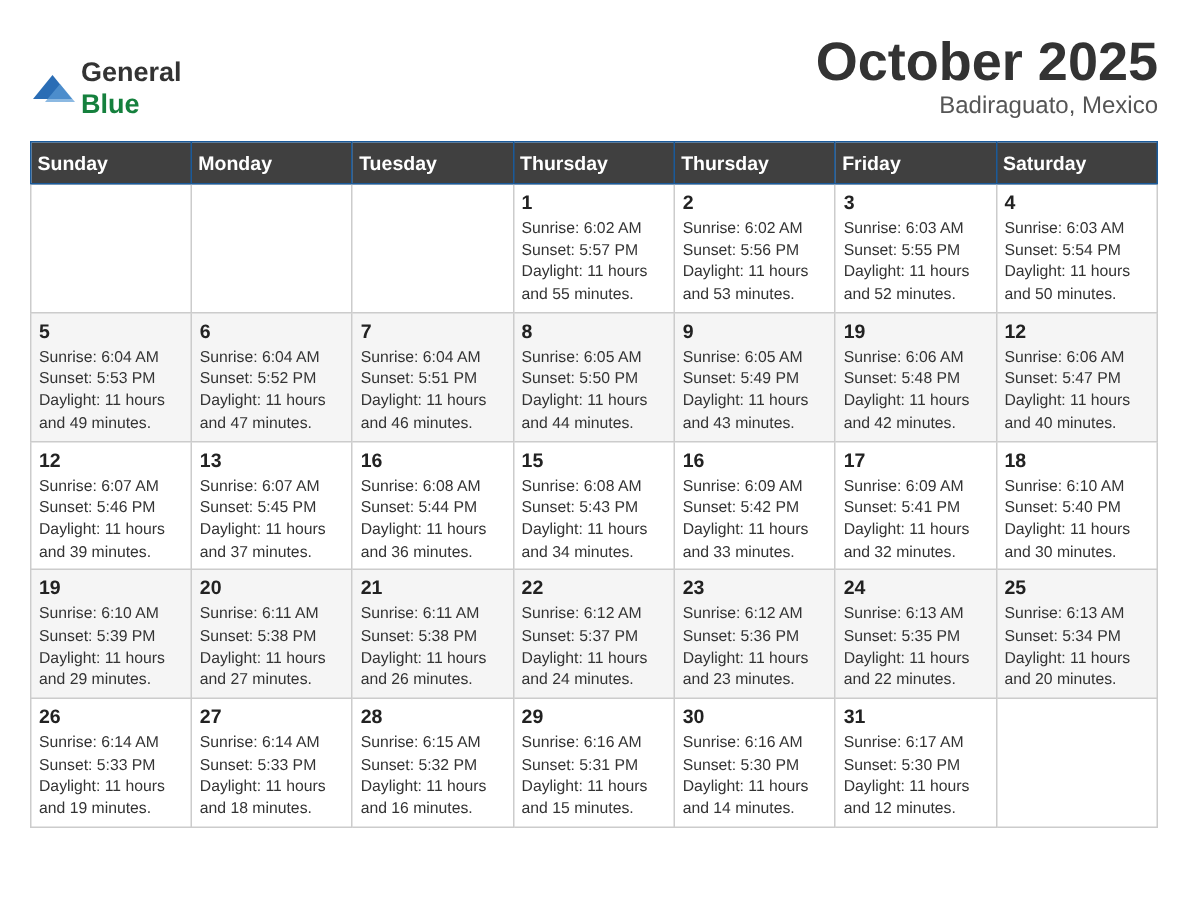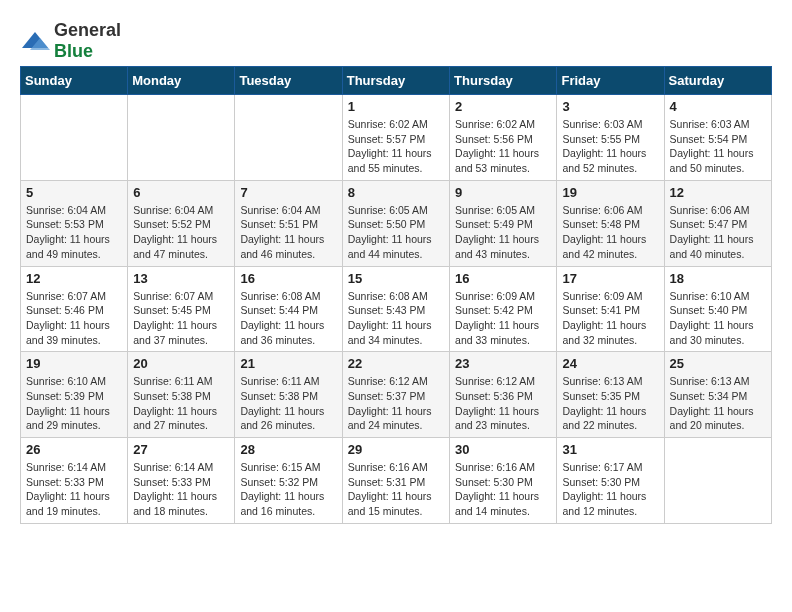--- a/index.html
+++ b/index.html
@@ -7,21 +7,21 @@
       font-family: Arial, sans-serif;
       background: #fff;
       width: 792px;
       min-height: 612px;
       padding: 20px;
     }
     .header {
       display: flex;
       justify-content: space-between;
       align-items: flex-end;
-      margin-bottom: 4px;
+      margin-bottom: 14px;
     }
     .logo {
       display: flex;
       align-items: center;
       gap: 4px;
     }
     .logo-icon {
       width: 30px;
       height: 22px;
     }
@@ -36,21 +36,21 @@
     .location-title {
       font-size: 16px;
       color: #555;
     }
     .calendar {
       width: 100%;
       border-collapse: collapse;
       font-size: 11px;
     }
     .calendar thead tr th {
-      background: #0c4a6e;
+      background: #404040;
       color: #fff;
       padding: 6px 4px;
       text-align: left;
       font-size: 13px;
       font-weight: bold;
       border: 1px solid #1a5a9a;
     }
     .calendar tbody tr td {
       border: 1px solid #ccc;
       vertical-align: top;
@@ -84,20 +84,24 @@
   <div class="logo">
     <svg class="logo-icon" viewBox="0 0 30 22" xmlns="http://www.w3.org/2000/svg">
       <polygon points="15,2 28,18 2,18" fill="#2a6db5"></polygon>
       <polygon points="20,8 30,20 10,20" fill="#5b9bd5" opacity="0.7"></polygon>
     </svg>
     <div>
       <span style="font-size:18px;font-weight:bold;color:#333;">General</span><br>
       <span style="font-size:18px;font-weight:bold;color:#15803d;">Blue</span>
     </div>
   </div>
+  <div class="title-block">
+    <div class="month-title">October 2025</div>
+    <div class="location-title">Badiraguato, Mexico</div>
+  </div>
 </div>
 
 <table class="calendar">
   <thead>
     <tr>
     <th>Sunday</th>
         <th>Monday</th>
         <th>Tuesday</th>
         <th>Thursday</th>
         <th>Thursday</th>

